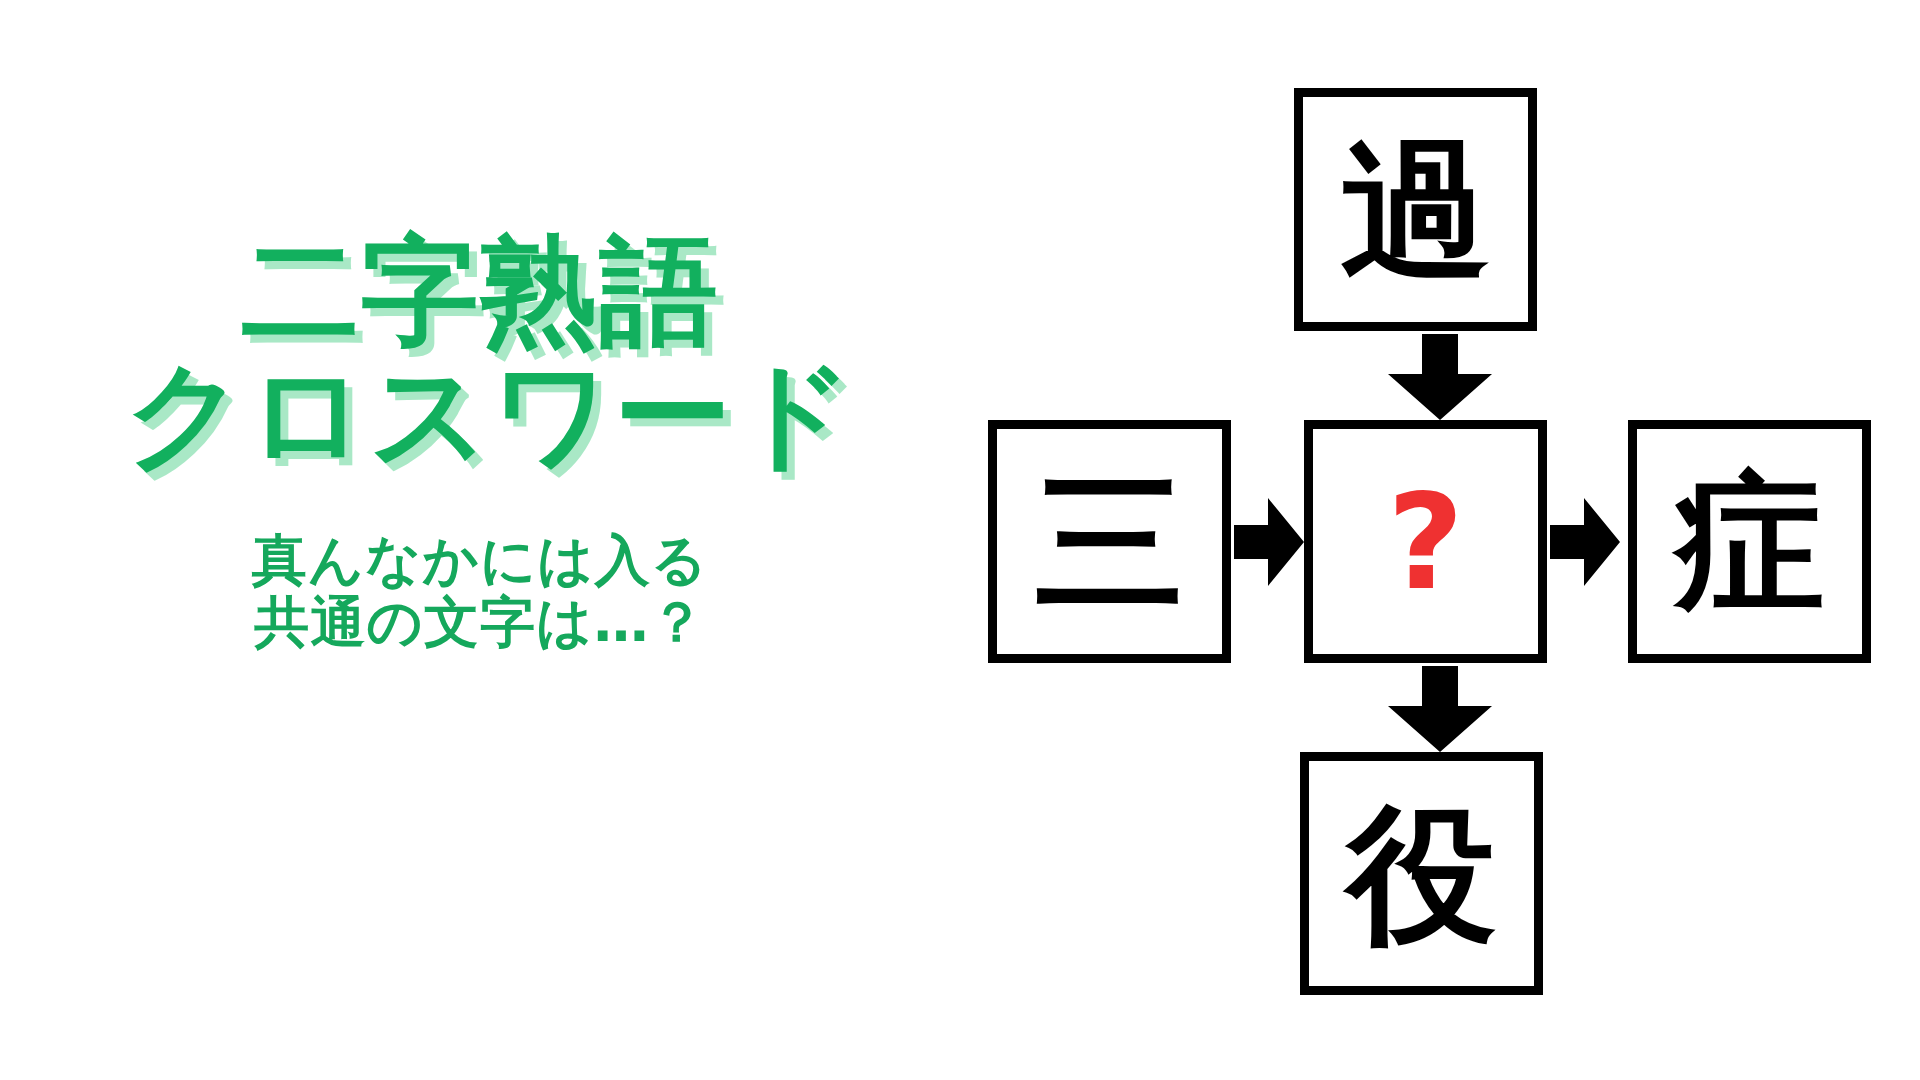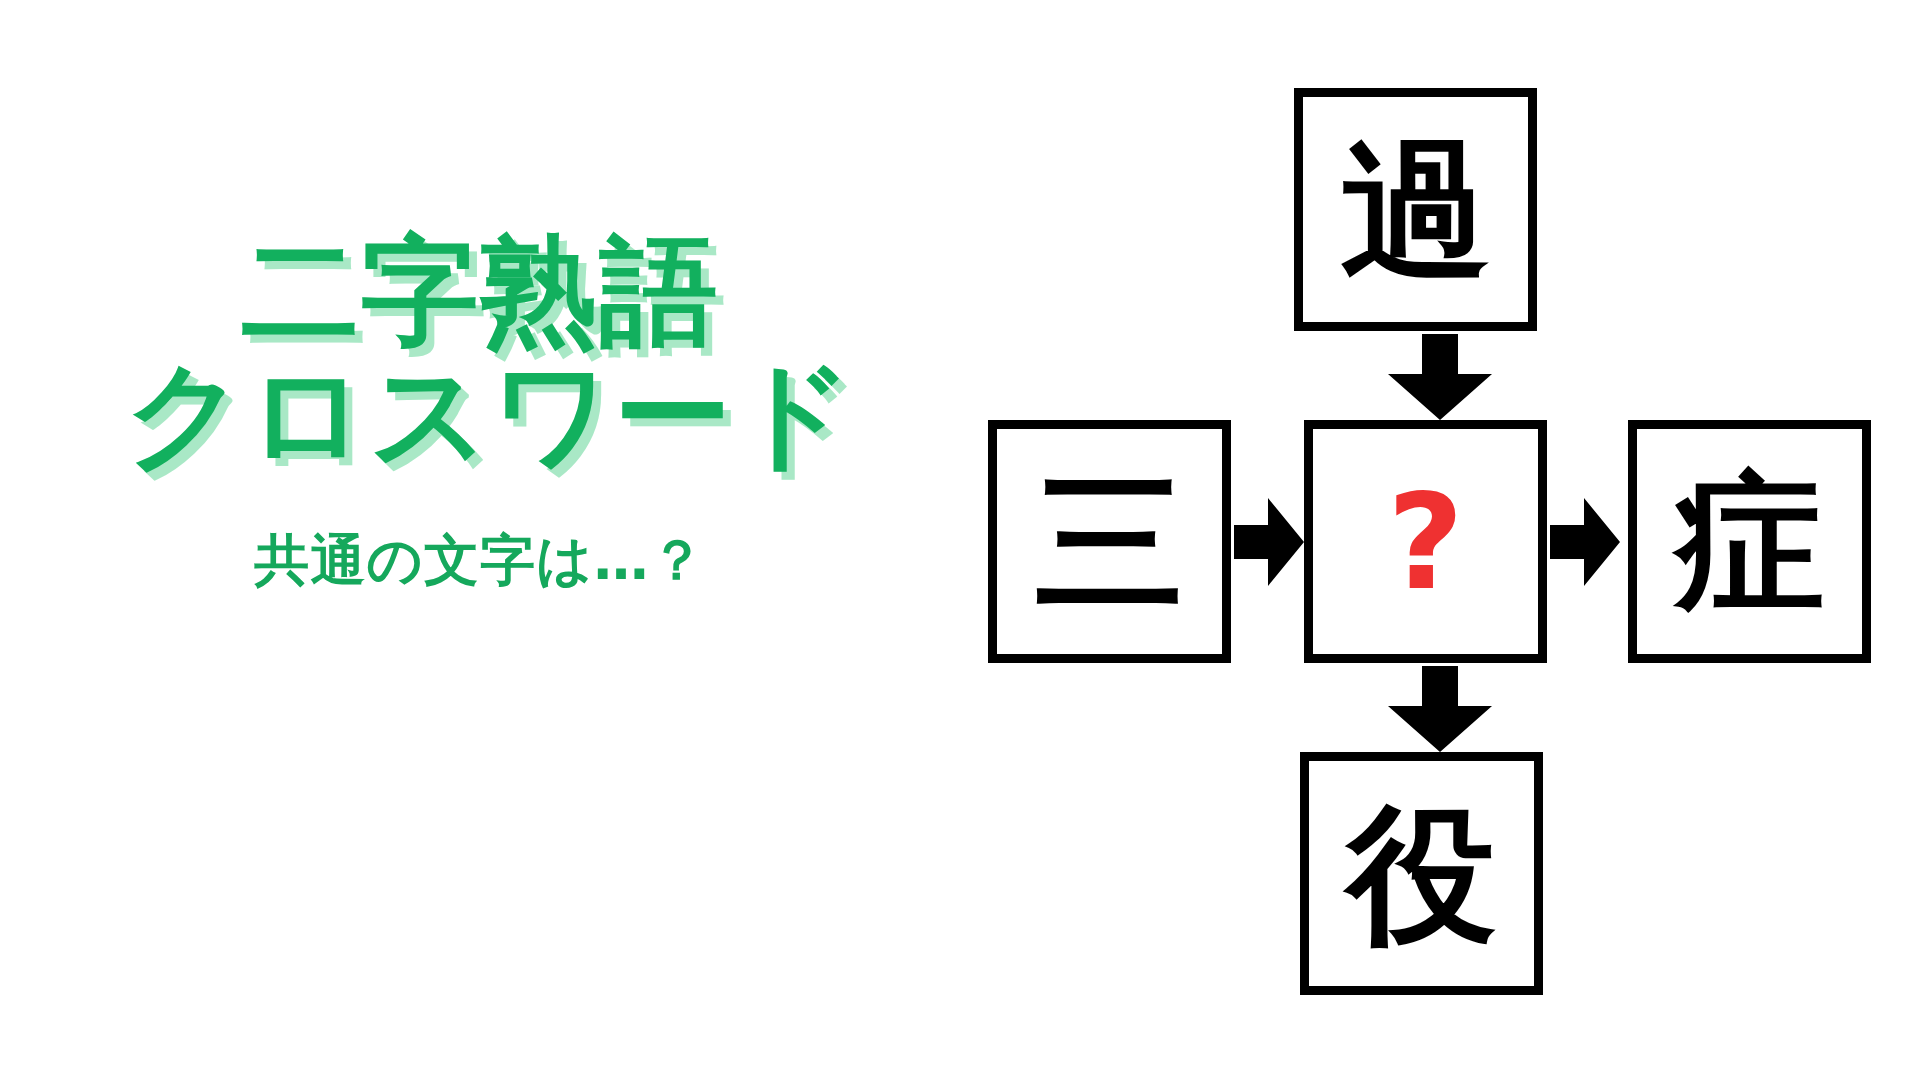--- a/index.html
+++ b/index.html
@@ -132,20 +132,21 @@
 <div id="stage">
 
   <div class="left-panel">
 
     <div class="title-block">
       <span class="title-line line-1">二字熟語</span>
       <span class="title-line line-2">クロスワード</span>
     </div>
 
     <div class="subtitle-block">
+      <span class="subtitle-line">真んなかには入る</span>
       <span class="subtitle-line">共通の文字は…？</span>
     </div>
 
   </div>
 
   <div class="puzzle">
 
     <div class="cell cell-top">
       <span class="glyph">過</span>
     </div>

